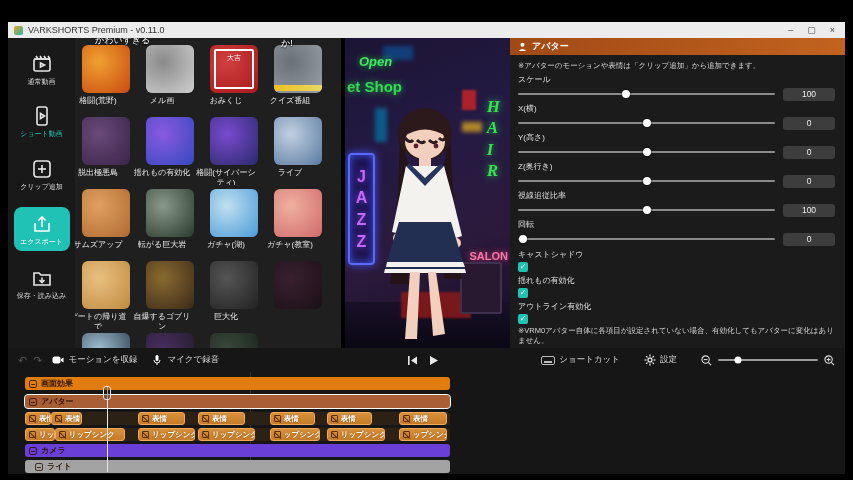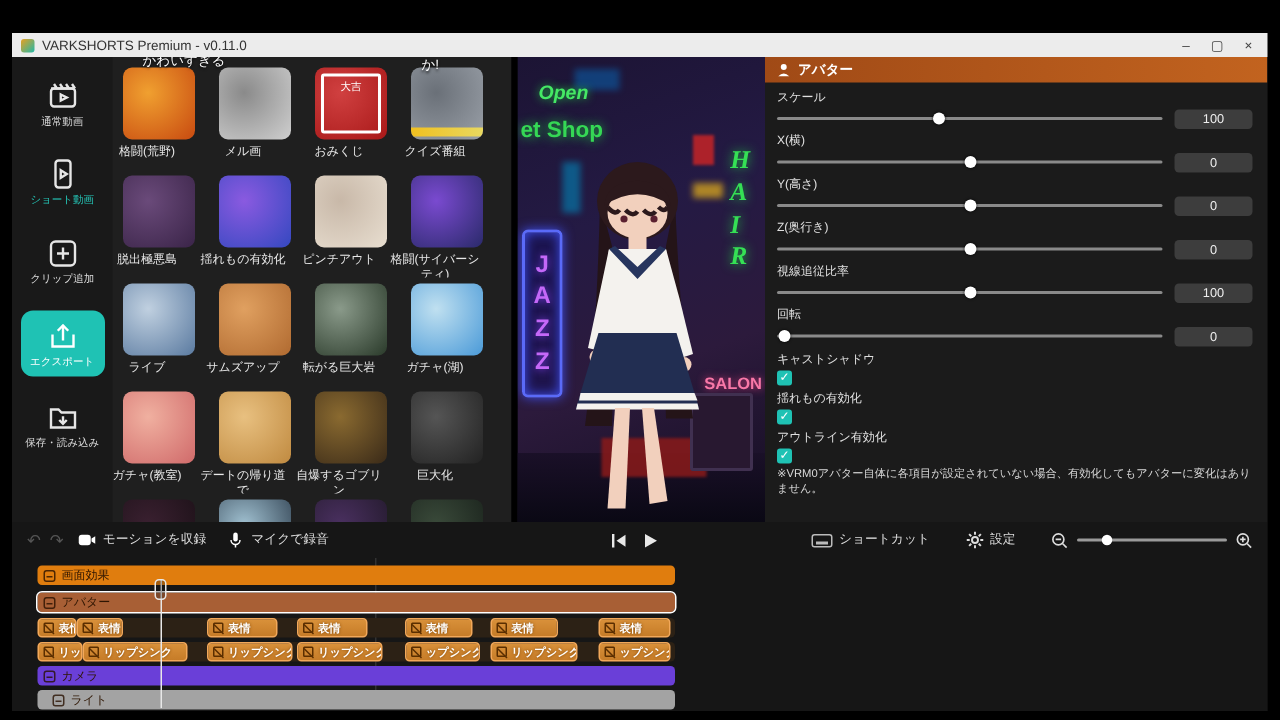--- a/index.html
+++ b/index.html
@@ -106,21 +106,21 @@
   .zoomctl { display:flex; align-items:center; gap:6px; }
   .zoomctl svg { width:11px; height:11px; cursor:pointer; }
   .ztrack { position:relative; width:100px; height:2px; background:#9a9a9a; border-radius:1px; }
   .zhandle { position:absolute; left:20%; top:50%; width:7px; height:7px; background:#fff; border-radius:50%; transform:translate(-50%,-50%); }
 
   .tracks-region { position:absolute; left:0; top:24px; right:0; bottom:0; }
   .track { position:absolute; left:17px; width:425px; height:13px; border-radius:3px; display:flex; align-items:center;
     padding:0 4px; gap:4px; cursor:pointer; }
   .track .ticon { width:8px; height:8px; flex-shrink:0; border:1px solid rgba(40,16,0,.8); border-radius:2px; position:relative; }
   .track .ticon:after { content:""; position:absolute; left:1px; top:3px; right:1px; height:1.5px; background:rgba(40,16,0,.8); }
-  .track .tname { font-size:8px; font-weight:normal; color:#2e1502; white-space:nowrap;text-align:right; }
+  .track .tname { font-size:8px; font-weight:bold; color:#2e1502; white-space:nowrap;text-align:right; }
   .track.selected { outline:1.5px solid #fff; }
   .track.segrow { padding:0; background:#2c2115; }
   .seg { position:absolute; top:0; bottom:0; border-radius:3px; border:1px solid #f2a85a;
     background:linear-gradient(180deg,#d9913a,#c67c28); display:flex; align-items:center; gap:3px; padding:0 3px; overflow:hidden; }
   .seg .sicon { width:7px; height:7px; border:1px solid #5a2e00; border-radius:1px; flex-shrink:0; position:relative; }
   .seg .sicon:after { content:""; position:absolute; left:0; top:0; width:9px; height:1px; background:#5a2e00;
     transform:rotate(45deg); transform-origin:0 0; }
   .seg .stext { font-size:7.5px; font-weight:bold; color:#fff; text-shadow:0 0 2px #7a4000; white-space:nowrap; }
   .gridline { position:absolute; top:0; bottom:2px; width:1px; background:rgba(255,255,255,.12); }
   .playhead { position:absolute; top:14px; bottom:2px; width:1px; background:#e8e8e8; z-index:5; }
@@ -211,24 +211,20 @@
               </div>
               <div class="tlabel">クイズ番組</div>
             </div>
             <div class="tile">
               <div class="thumb" style="background:radial-gradient(circle at 35% 35%,#6a4a7a,#3a2448)"></div>
               <div class="tlabel">脱出極悪島</div>
             </div>
             <div class="tile">
               <div class="thumb" style="background:radial-gradient(circle at 35% 35%,#8a5ae0,#3448c0)"></div>
               <div class="tlabel">揺れもの有効化</div>
-            </div>
-            <div class="tile">
-              <div class="thumb" style="background:radial-gradient(circle at 35% 35%,#c8b8a8,#e8ded0)"></div>
-              <div class="tlabel">ピンチアウト</div>
             </div>
             <div class="tile">
               <div class="thumb" style="background:radial-gradient(circle at 35% 35%,#7a4ad0,#2a2a6a)"></div>
               <div class="tlabel">格闘(サイバーシティ)</div>
             </div>
             <div class="tile">
               <div class="thumb" style="background:radial-gradient(circle at 35% 35%,#c0d0e0,#5a7aa0)"></div>
               <div class="tlabel">ライブ</div>
             </div>
             <div class="tile">
@@ -325,20 +321,21 @@
 
       <div class="rightpanel">
         <div class="panel-header">
           <svg viewBox="0 0 10 10">
             <circle cx="5" cy="3" r="2.2" fill="#fff"></circle>
               <path d="M0.8 10 Q5 5.6 9.2 10 Z" fill="#fff"></path>
           </svg>
           <span class="ptitle">アバター</span>
         </div>
         <div class="panel-body">
+          <div class="pnote">※アバターのモーションや表情は「クリップ追加」から追加できます。</div>
           <div id="sliders">
               <div class="slider-row">
                 <div class="slabel">スケール</div>
                 <div class="slider-line">
                   <span class="strack">
                     <span class="shandle" style="left:42%"></span>
                   </span>
                   <span class="sval">100</span>
                 </div>
               </div>

